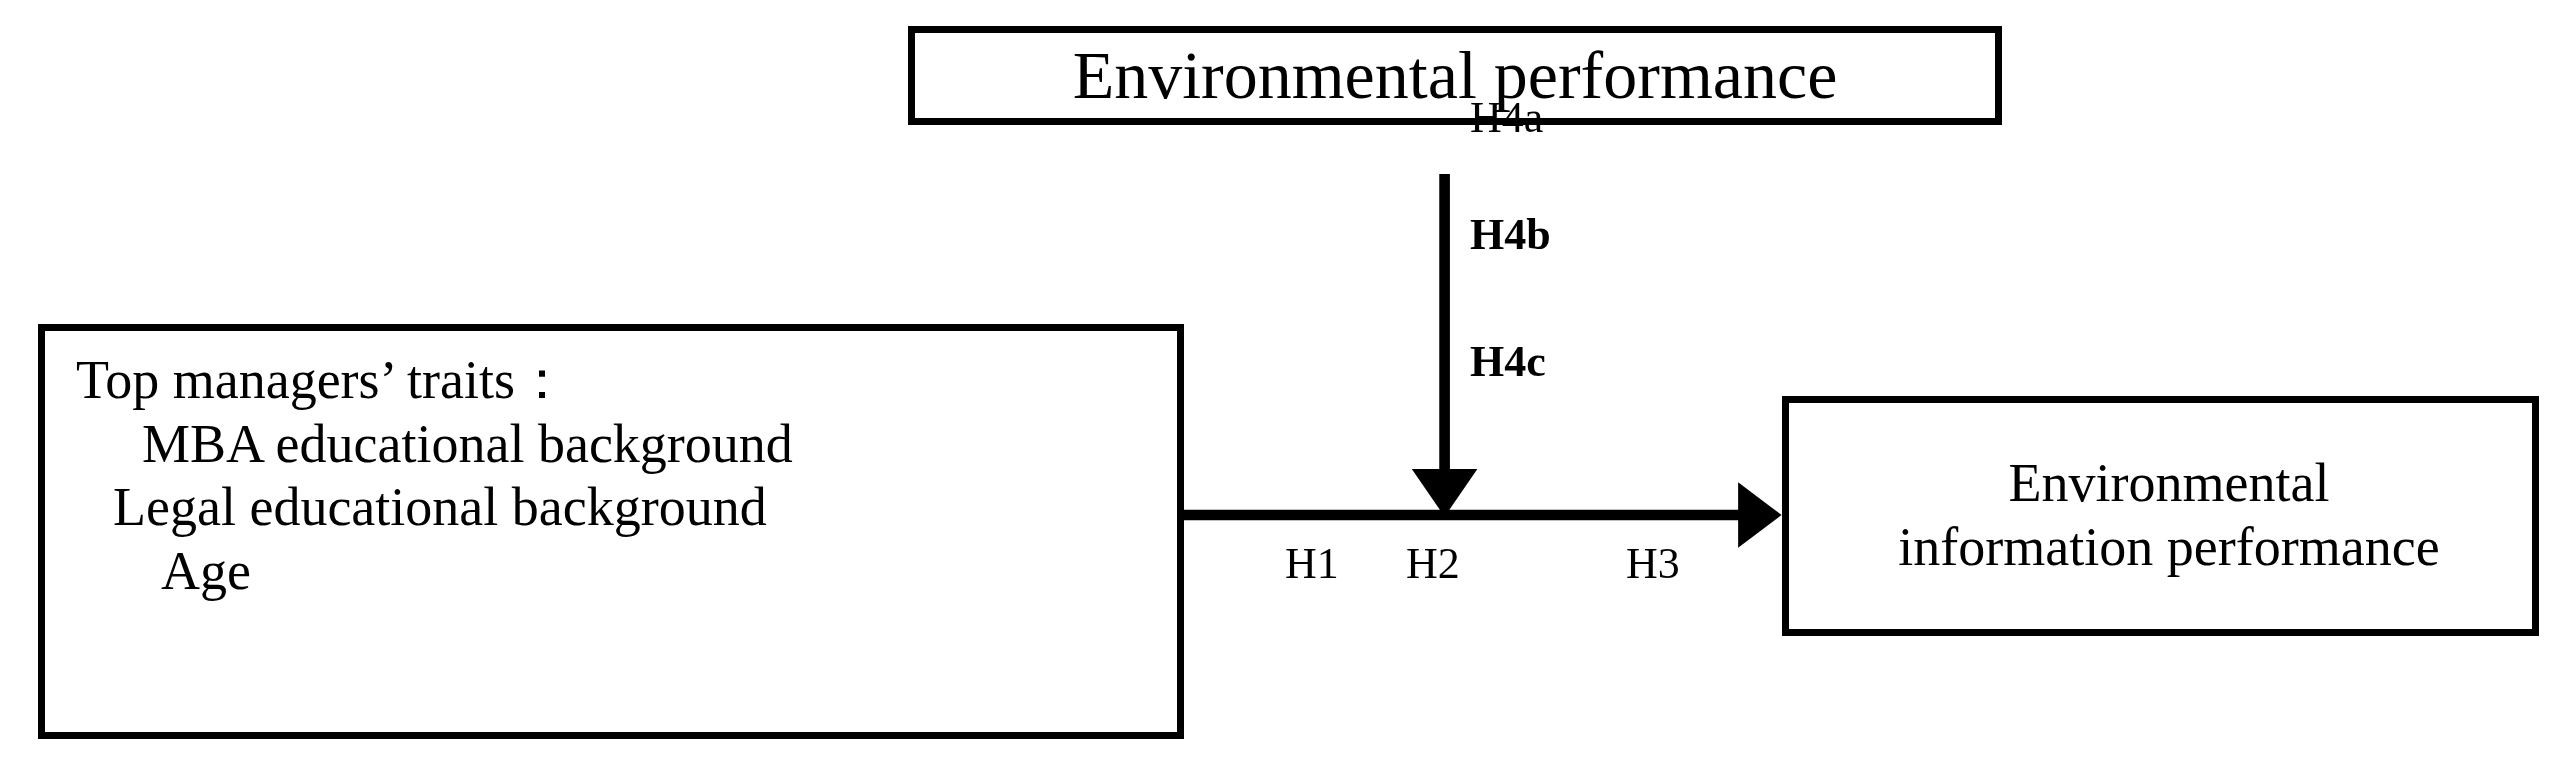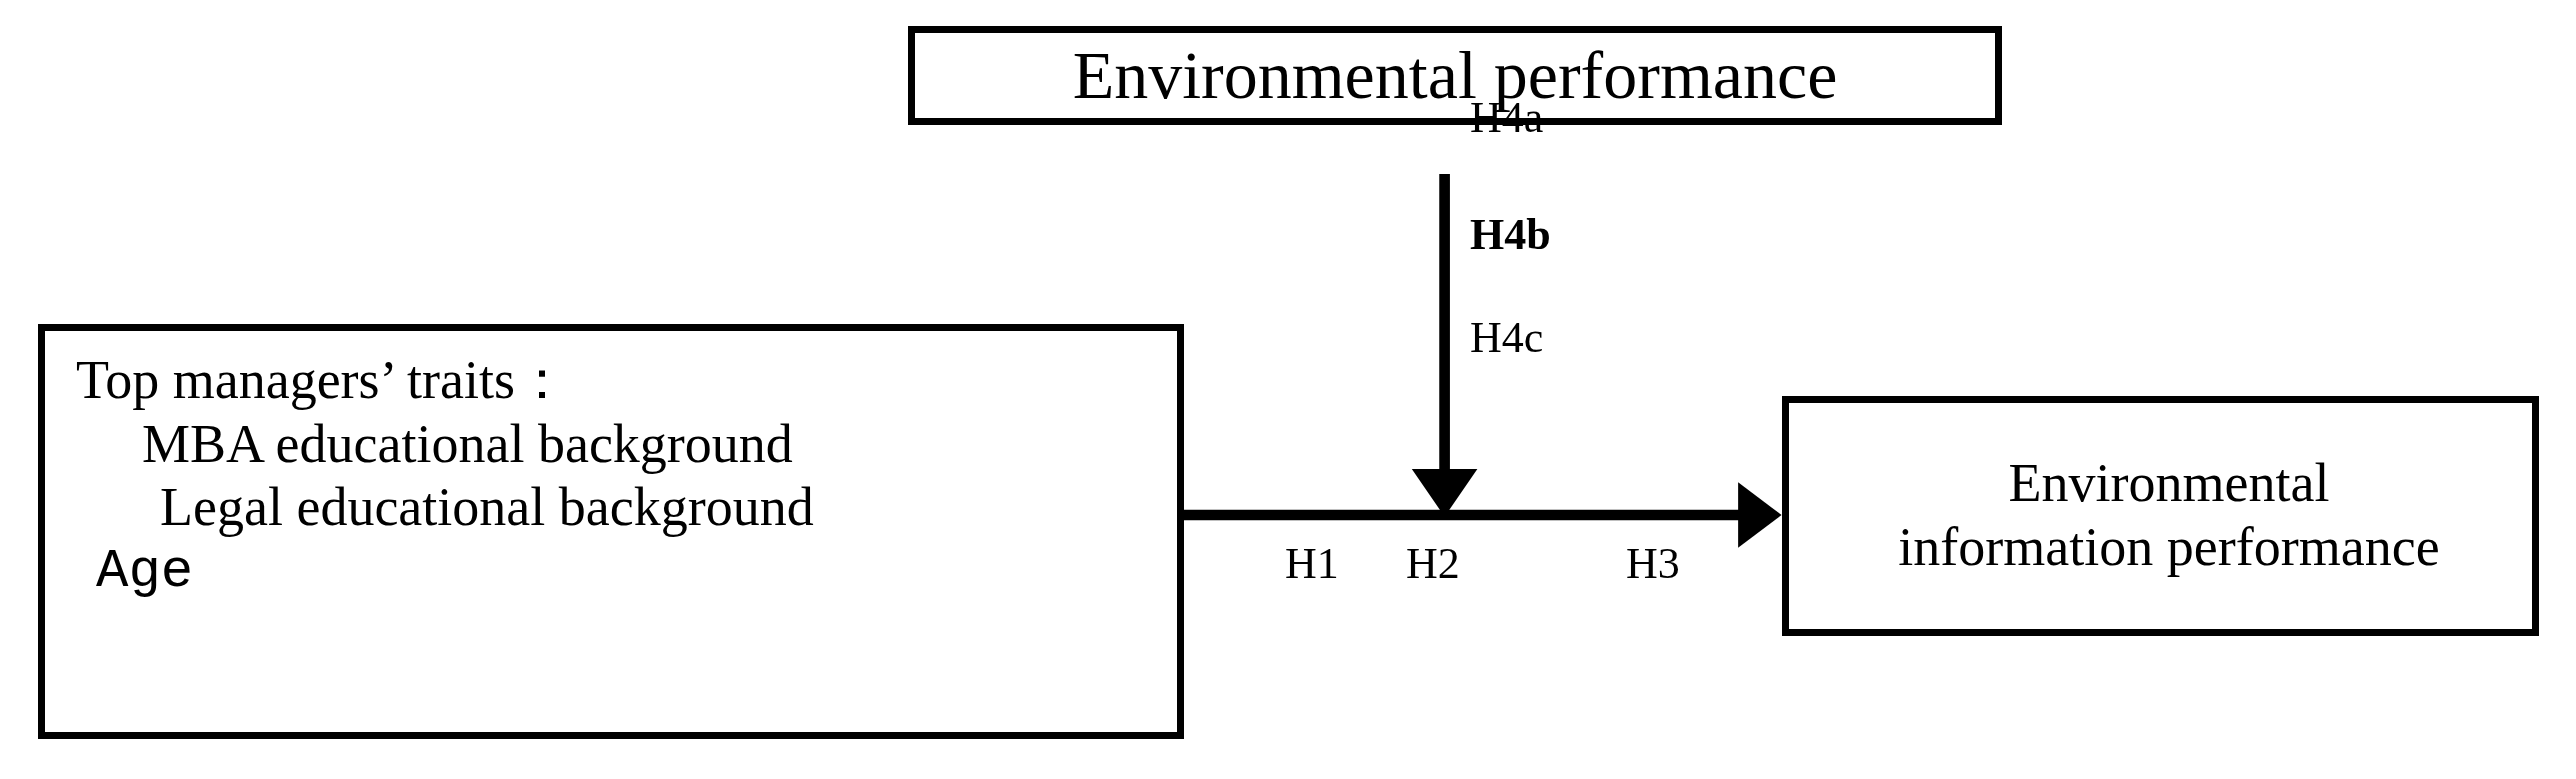--- a/index.html
+++ b/index.html
@@ -58,22 +58,22 @@
     padding-left: 17px;
   }
 
   .traits-line {
     display: block;
     white-space: nowrap;
     line-height: 1.18;
   }
   .traits-line.heading  { padding-left: 31px; }
   .traits-line.item-1   { padding-left: 97px; }
-  .traits-line.item-2   { padding-left: 115px; }
-  .traits-line.item-3   { padding-left: 51px; font-family: Liberation Mono, monospace; }
+  .traits-line.item-2   { padding-left: 68px; }
+  .traits-line.item-3   { padding-left: 116px; }
 
   .disclosure-text {
     display: block;
     width: 100%;
     line-height: 1.18;
   }
 
   
   .connector-svg {
     position: absolute;
@@ -88,21 +88,21 @@
   
   .edge-label {
     position: absolute;
     font-size: 44px;
     line-height: 1;
     white-space: nowrap;
   }
 
   #label-h4a { left: 1470px; top: 96px; }
   #label-h4b { left: 1470px; top: 213px; font-weight: bold; }
-  #label-h4c { left: 1470px; top: 316px; }
+  #label-h4c { left: 1470px; top: 340px; font-weight: bold; }
 
   #label-h1  { left: 1285px; top: 542px; }
   #label-h2  { left: 1406px; top: 542px; }
   #label-h3  { left: 1626px; top: 542px; }
 </style>
 </head>
 <body>
 
 <div id="canvas">
 

